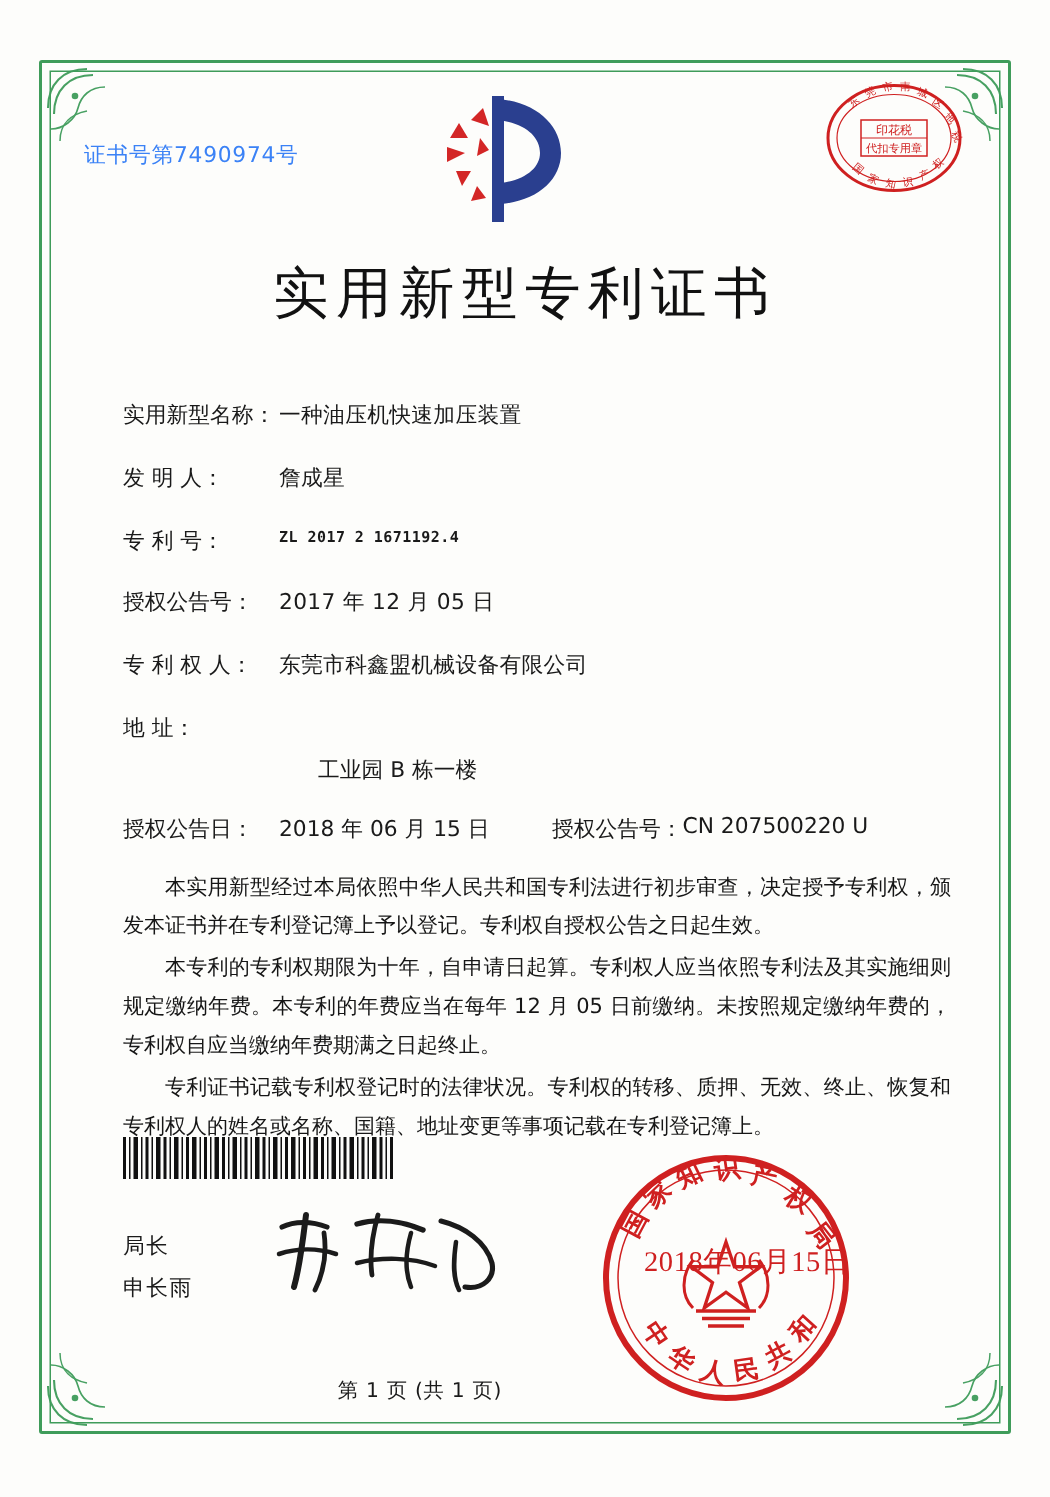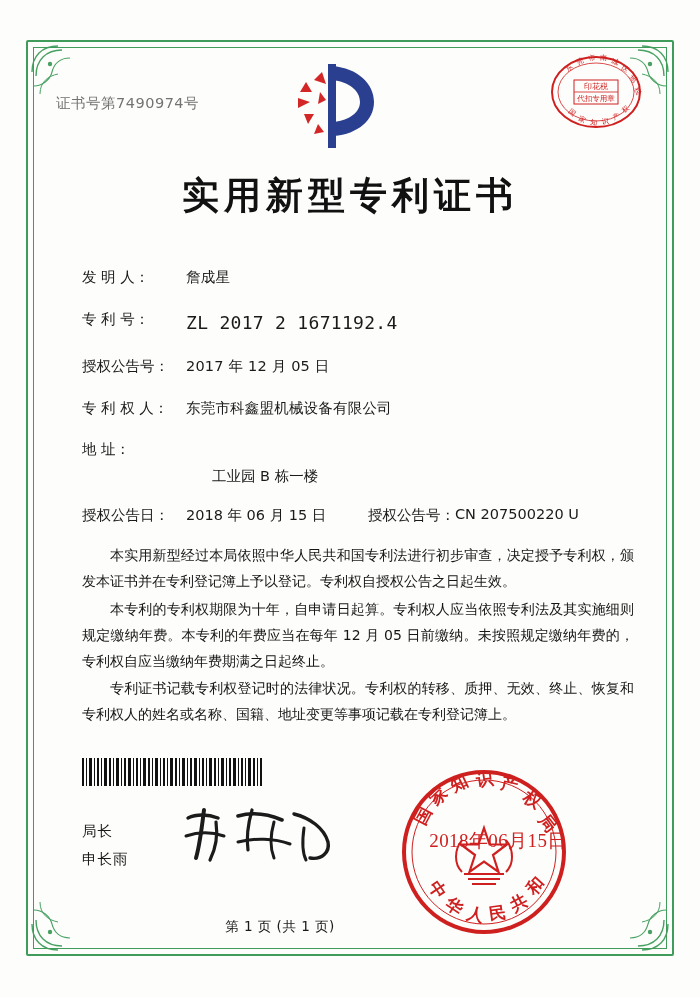--- a/index.html
+++ b/index.html
@@ -59,21 +59,21 @@
     position: absolute;
     left: 56px;
     top: 66px;
     width: 588px;
   }
 
   .cert-no {
     font-family: "DejaVu Sans", "Liberation Sans", sans-serif;
     font-size: 14.5px;
     letter-spacing: .5px;
-    color: #737373;
+    color: #3b82f6;
     margin-top: 28px;
   }
 
   
   .logo-wrap {
     position: absolute;
     left: 270px;
     top: 58px;
     width: 120px;
     height: 96px;
@@ -87,21 +87,21 @@
     top: 50px;
     width: 104px;
     height: 84px;
   }
   .seal-top svg { display:block; }
 
   
   .title {
     text-align: center;
     font-family: "DejaVu Serif", "Liberation Serif", serif;
-    font-weight: bold;
+    font-weight: normal;
     font-size: 37px;
     letter-spacing: 5px;
     color: #111;
     margin-top: 58px;
   }
 
   
   .fields {
     margin-top: 46px;
     padding-left: 26px;
@@ -120,22 +120,23 @@
     color: #1a1a1a;
     white-space: nowrap;
   }
   .row .val {
     flex: 1;
     color: #1a1a1a;
     letter-spacing: .2px;
   }
   .row .val.mono {
     font-family: "DejaVu Sans Mono", "Liberation Mono", monospace;
-    font-size: 18px;
+    font-size: 10px;
     letter-spacing: .3px;
+    font-weight: bold;
   }
   .addr-line2 {
     margin-left: 104px;
     padding-left: 26px;
     margin-top: -14px;
     margin-bottom: 20px;
     font-size: 14.5px;
   }
   .row-split {
     display: flex;
@@ -317,20 +318,24 @@
   </div>
 
   <div class="content">
 
     <div class="cert-no">证书号第7490974号</div>
 
     <div class="title">实用新型专利证书</div>
 
     <div class="fields">
 
+      <div class="row">
+        <div class="lab">实用新型名称：</div>
+        <div class="val">一种油压机快速加压装置</div>
+      </div>
 
       <div class="row">
         <div class="lab">发 明 人：</div>
         <div class="val">詹成星</div>
       </div>
 
       <div class="row">
         <div class="lab">专 利 号：</div>
         <div class="val mono">ZL 2017 2 1671192.4</div>
       </div>

